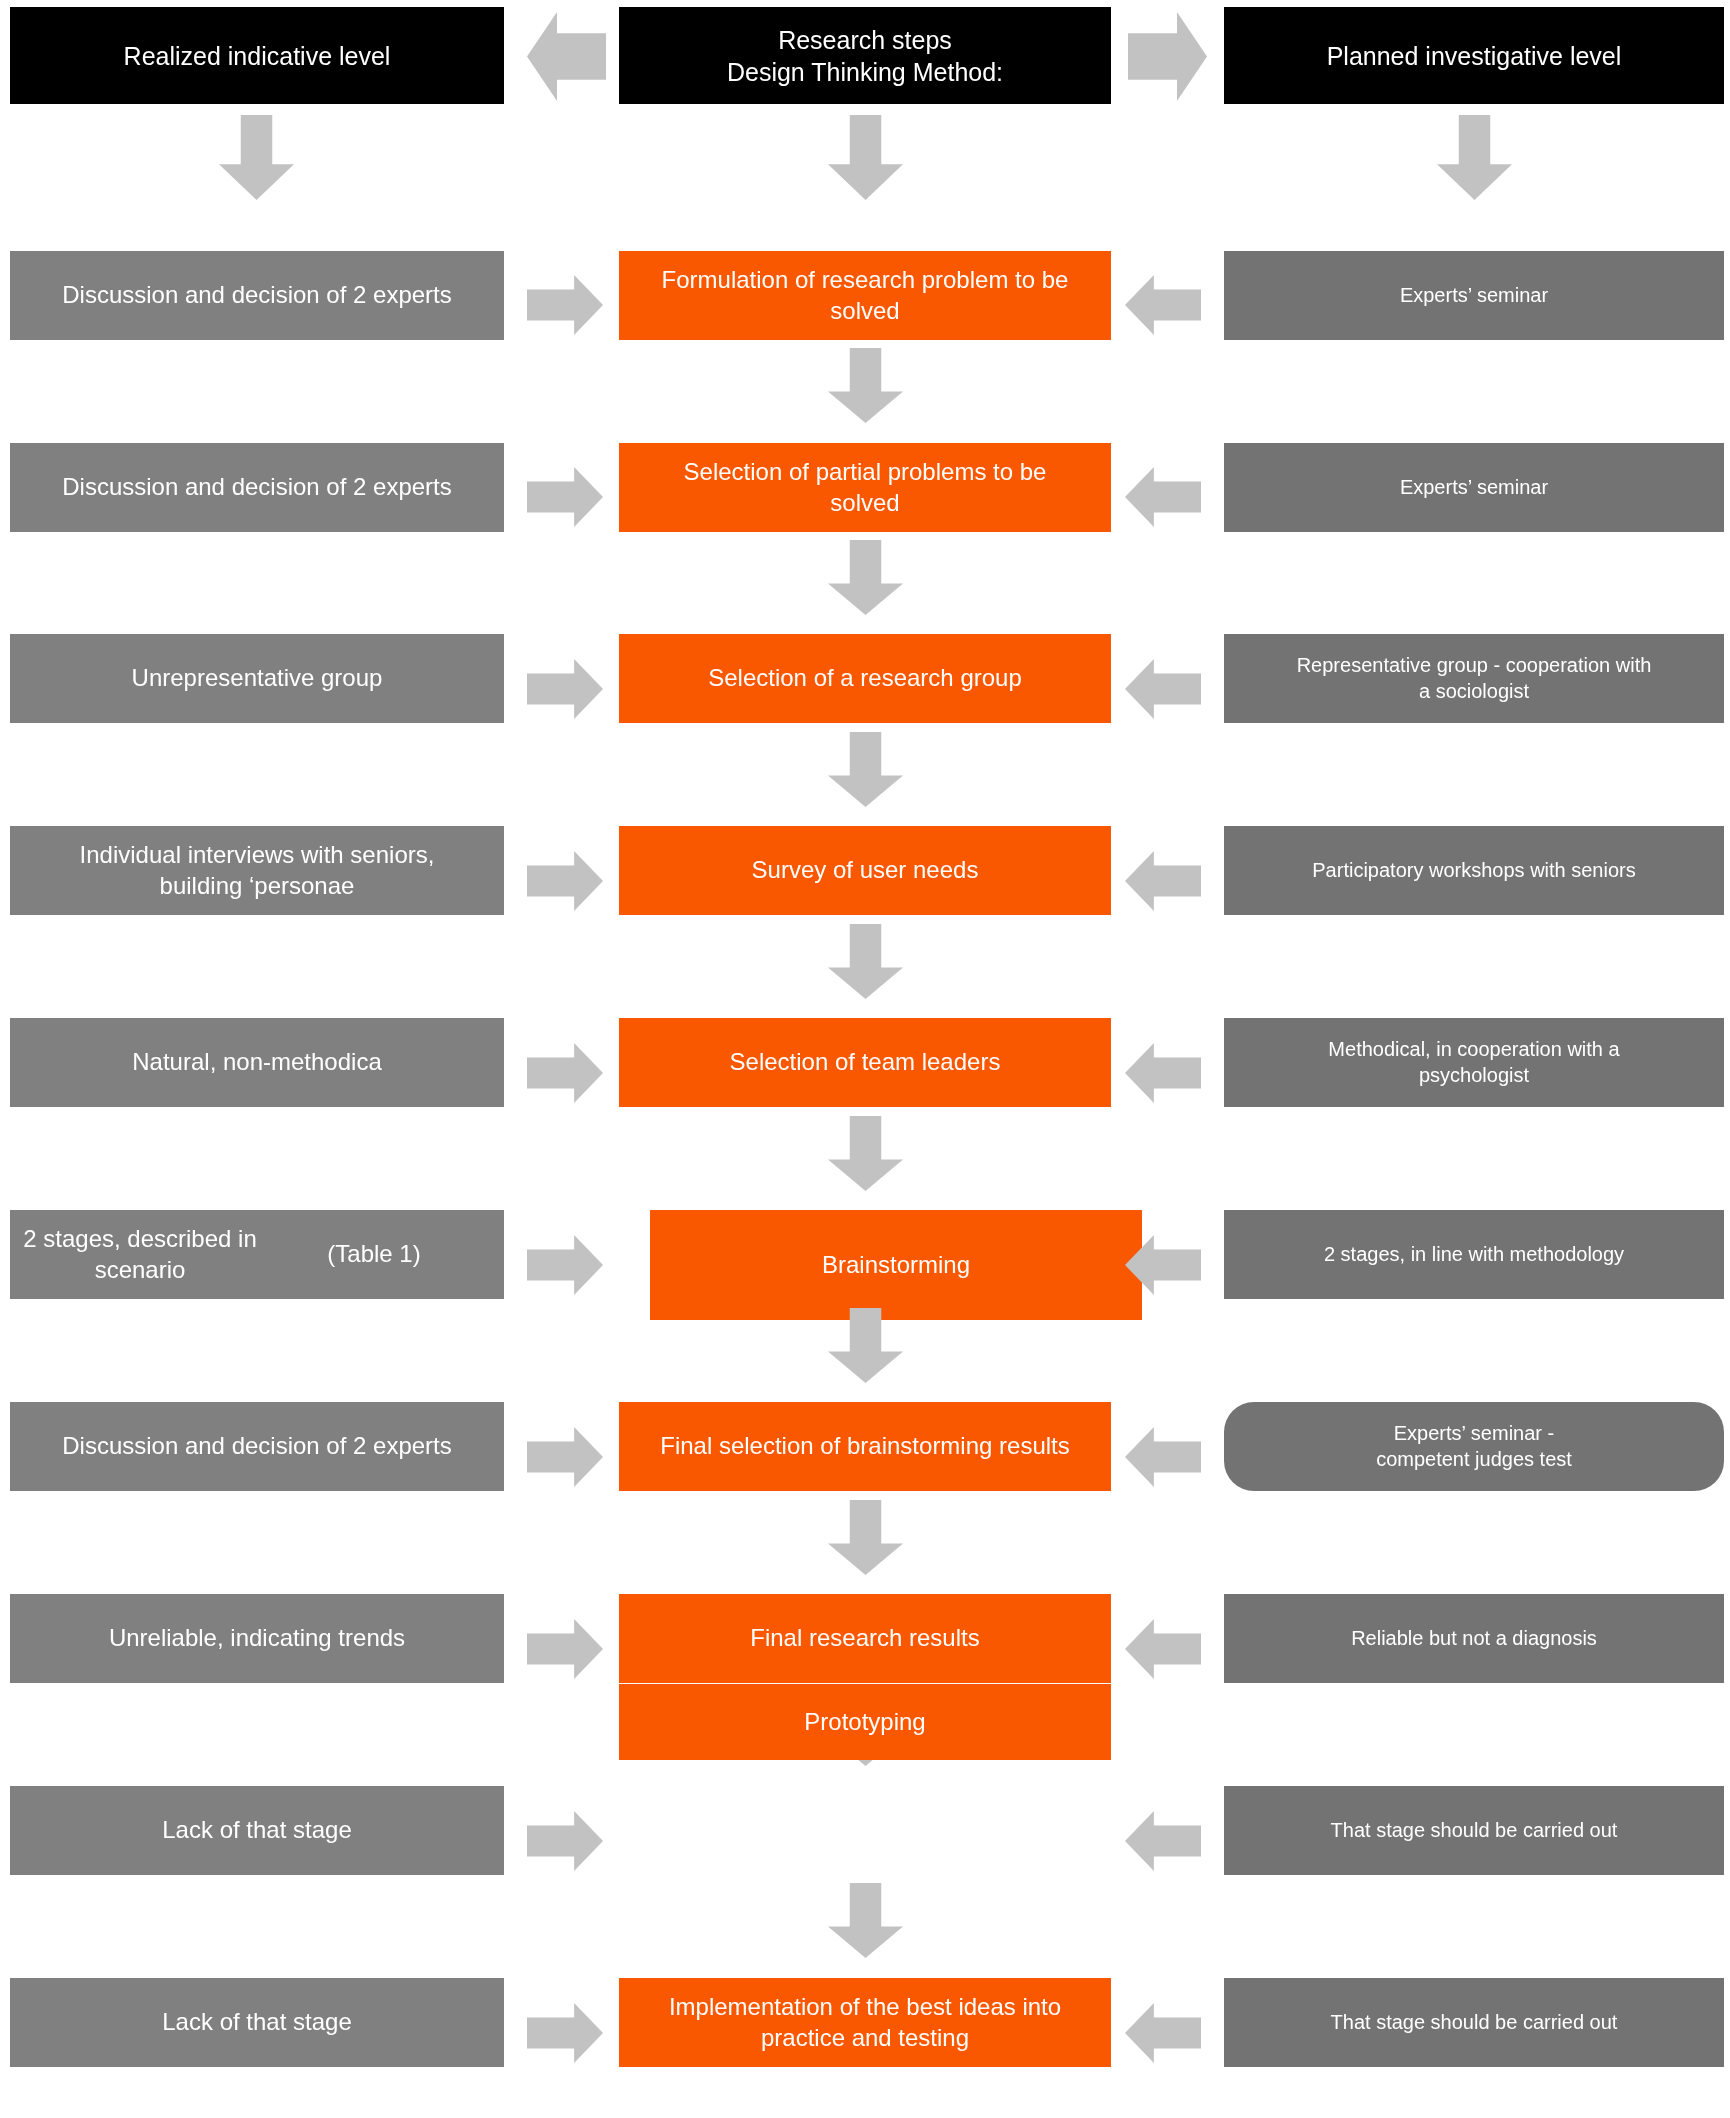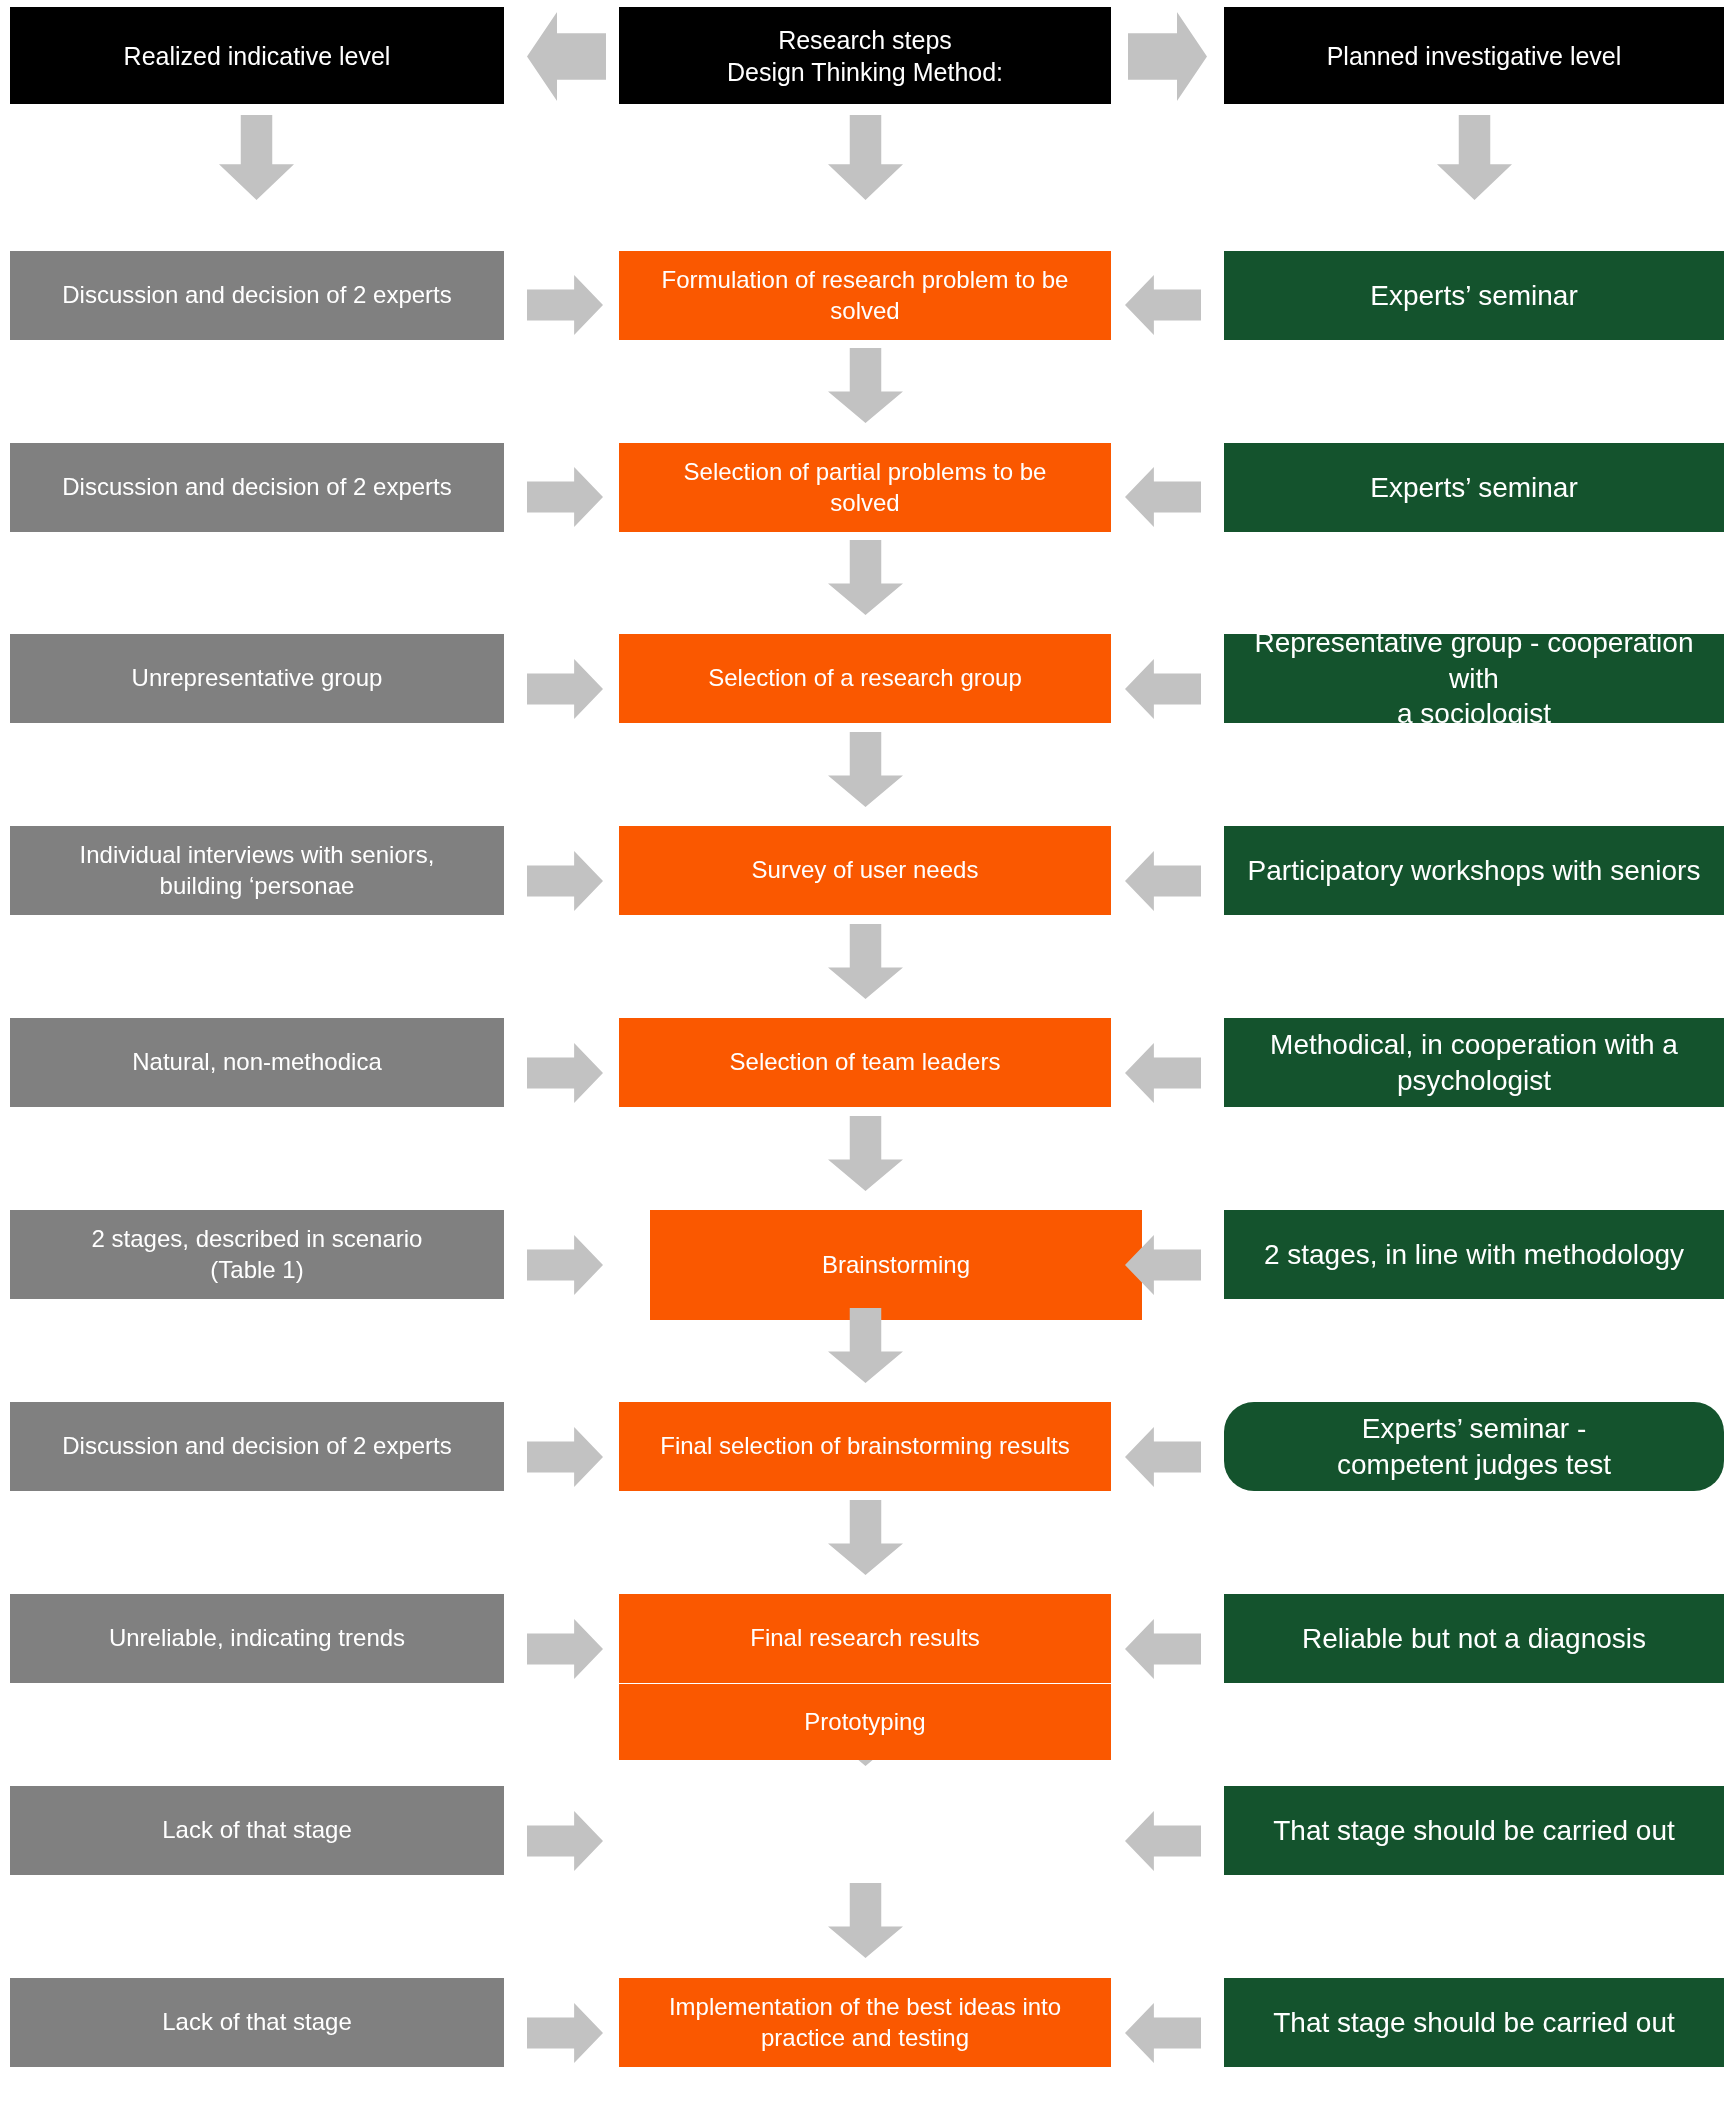--- a/index.html
+++ b/index.html
@@ -26,21 +26,21 @@
   }
   .box span{display:block;width:100%;}
 
   .hdr{
     background:#000000;
     font-size:25px;
     font-weight:400;
   }
   .gray{ background:#808080; font-size:24px; }
   .orange{ background:#FA5800; font-size:24px; }
-  .blue{ background:#14532d; font-size:28px; }
+  .blue{ background:#737373; font-size:20px; }
 
   
   .arrow{position:absolute;background:#C2C2C2;}
   .arrow-down{
     -webkit-clip-path:polygon(29% 0%,71% 0%,71% 58%,100% 58%,50% 100%,0% 58%,29% 58%);
     clip-path:polygon(29% 0%,71% 0%,71% 58%,100% 58%,50% 100%,0% 58%,29% 58%);
   }
   .arrow-right{
     -webkit-clip-path:polygon(0% 24%,62% 24%,62% 0%,100% 50%,62% 100%,62% 76%,0% 76%);
     clip-path:polygon(0% 24%,62% 24%,62% 0%,100% 50%,62% 100%,62% 76%,0% 76%);
@@ -139,21 +139,21 @@
   <div class="box orange" style="left:619px; top:1018px; width:492px; height:89px;">
     <span>Selection of team leaders</span>
   </div>
   <div class="arrow arrow-left" style="left:1125px; top:1043px; width:76px; height:60px;"></div>
   <div class="box blue" style="left:1224px; top:1018px; width:500px; height:89px; flex-direction:column;">
     <span>Methodical, in cooperation with a</span>
     <span>psychologist</span>
   </div>
   <div class="arrow arrow-down" style="left:828px; top:1116px; width:75px; height:75px;"></div>
 
-  <div class="box gray" style="left:10px; top:1210px; width:494px; height:89px; flex-direction:column;">
+  <div class="box gray" style="left:10px; top:1210px; width:494px; height:89px; flex-direction:row;">
     <span>2 stages, described in scenario</span>
     <span>(Table 1)</span>
   </div>
   <div class="arrow arrow-right" style="left:527px; top:1235px; width:76px; height:60px;"></div>
   <div class="box orange" style="left:650px; top:1210px; width:492px; height:110px;">
     <span>Brainstorming</span>
   </div>
   <div class="arrow arrow-left" style="left:1125px; top:1235px; width:76px; height:60px;"></div>
   <div class="box blue" style="left:1224px; top:1210px; width:500px; height:89px;">
     <span>2 stages, in line with methodology</span>

